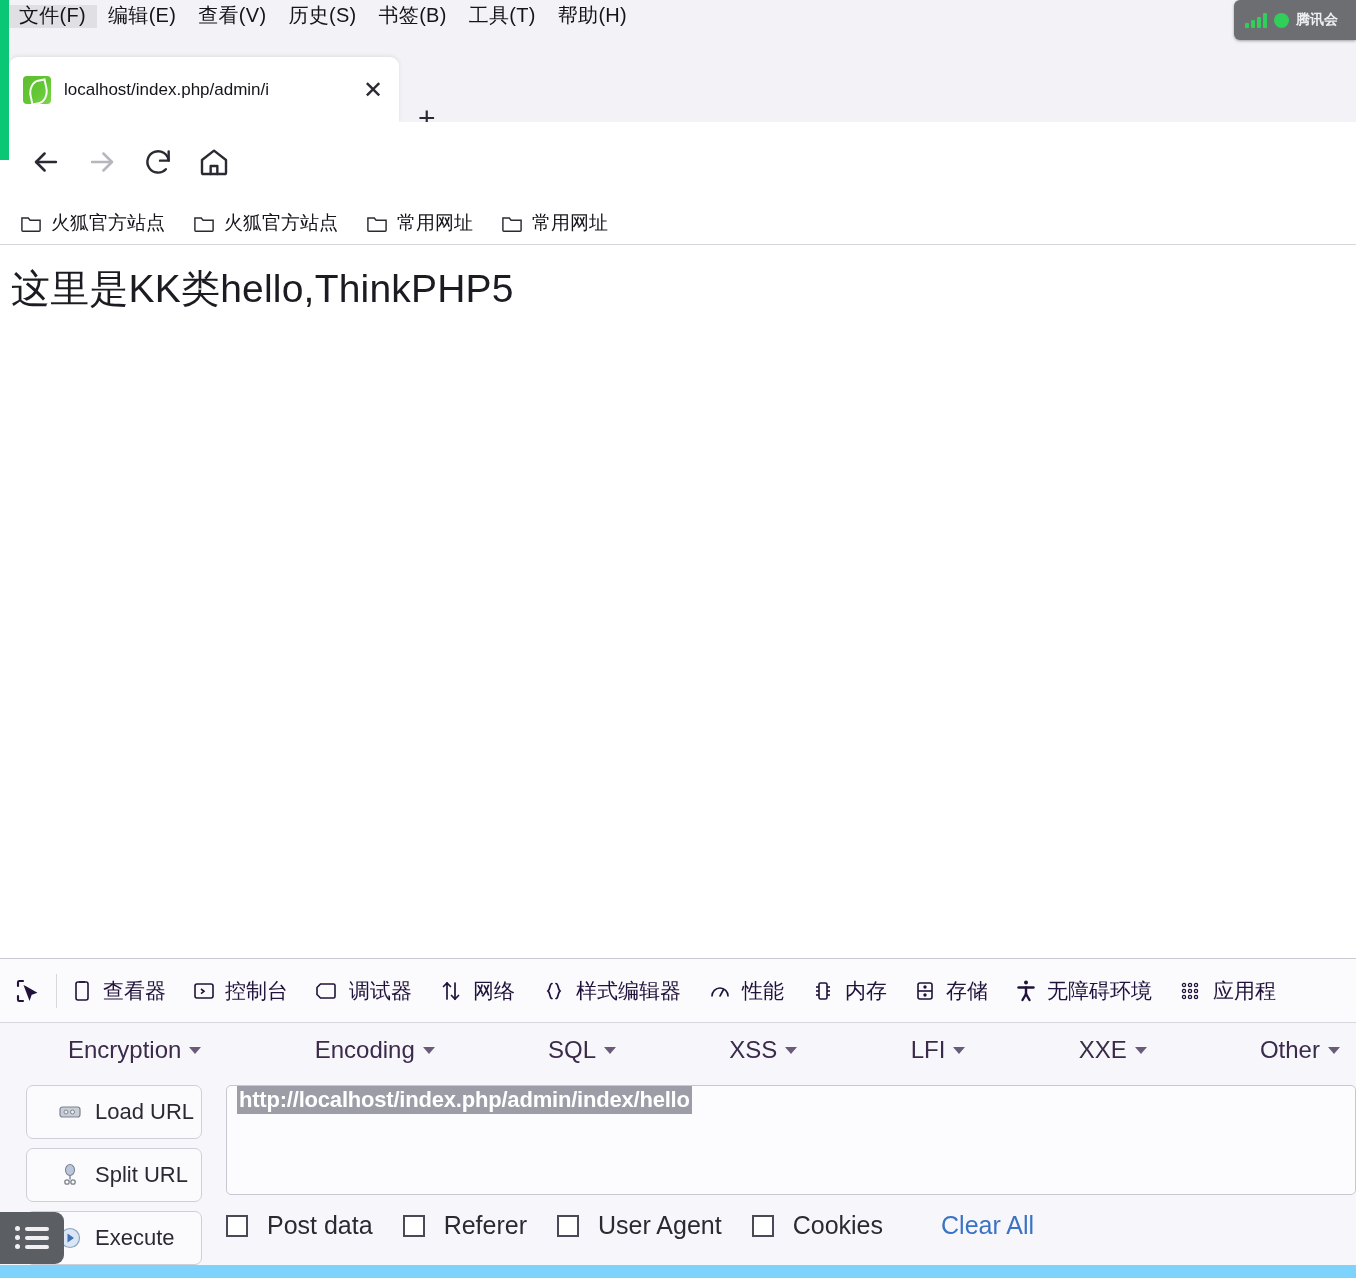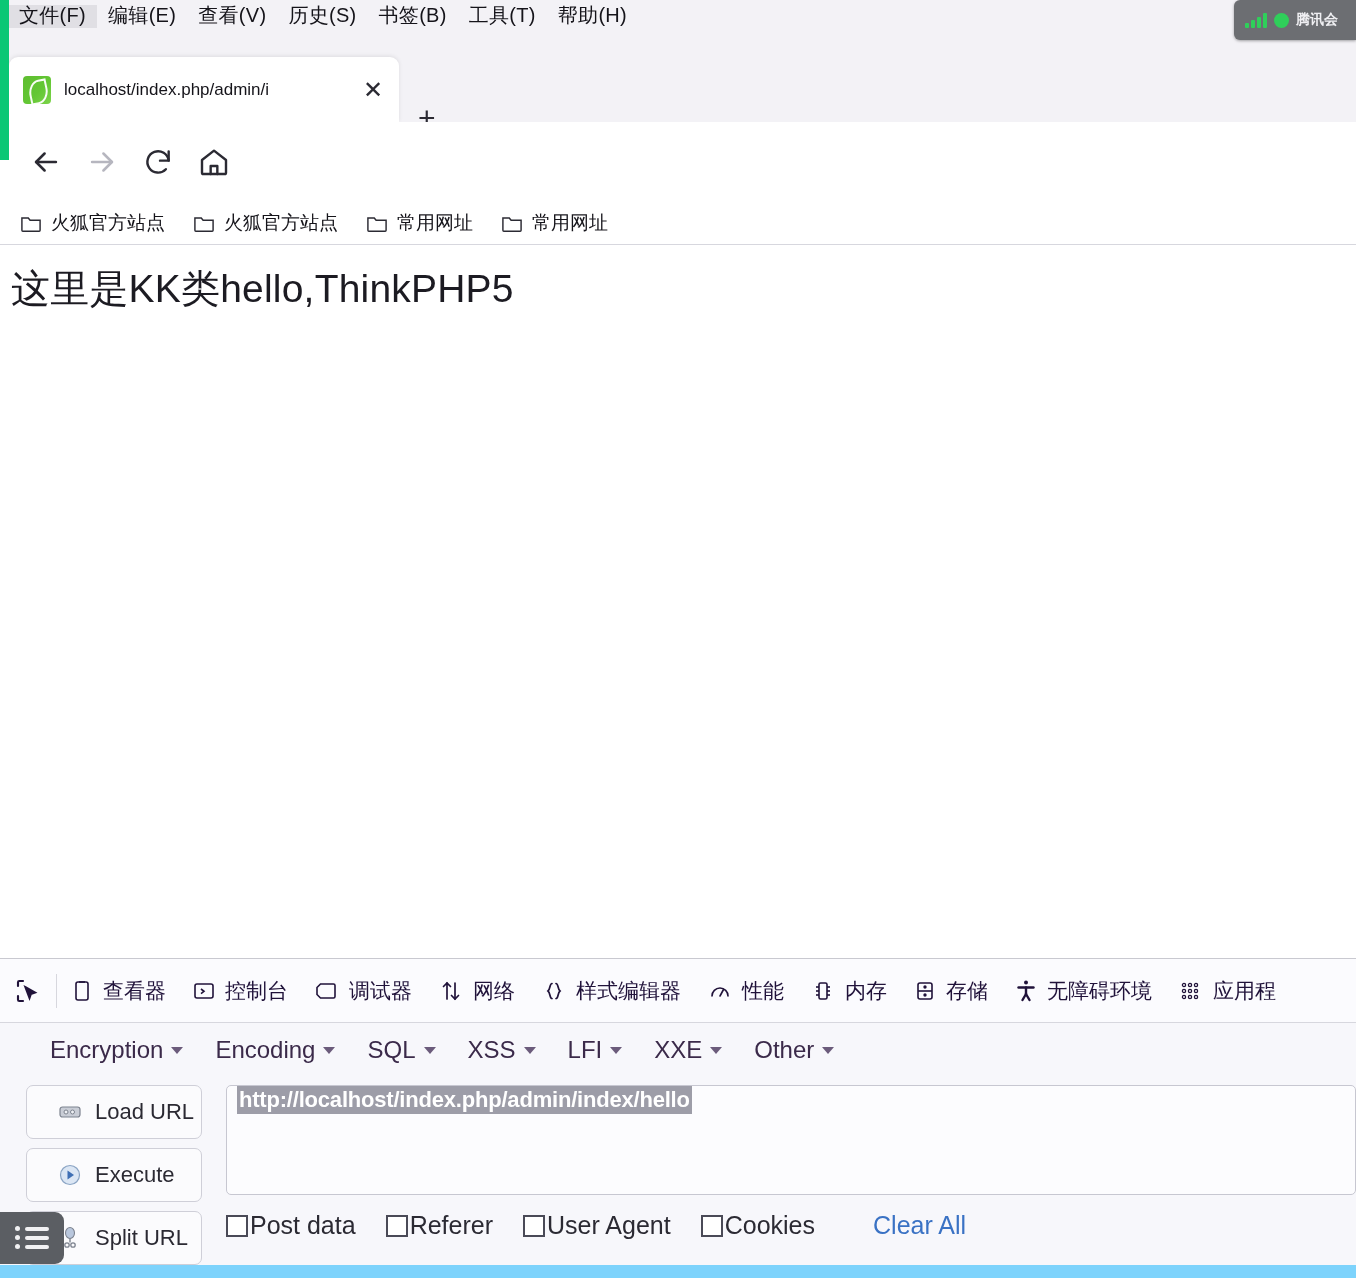--- a/index.html
+++ b/index.html
@@ -125,22 +125,23 @@
   .dt-picker { width:56px; height:64px; display:flex; align-items:center; justify-content:center; flex:none; }
   .dt-sep { width:1px; height:34px; background:#d7d7de; flex:none; }
   .dt-tab {
     display:flex; align-items:center; gap:9px; padding:0 13px; height:64px; flex:none;
   }
   .dt-tab-label { font-size:21px; color:#20123a; white-space:nowrap; font-weight:500; }
 
   
   .hackbar { position:relative; width:1356px; background:#f7f7fb; }
   .hb-menu {
-    display:flex; align-items:center; height:54px; padding-left:34px; gap:0;
+    display:flex; align-items:center; height:54px; padding-left:52px; gap:0;
     background:#f7f7fb;
+    justify-content:space-between;
   }
   .hb-menu-item {
     font-size:24px; color:#3b2a4a; padding:0 16px; display:flex; align-items:center; gap:8px;
     white-space:nowrap;
   }
   .caret { width:0; height:0; border-left:6px solid transparent; border-right:6px solid transparent;
            border-top:7px solid #6b5b7b; display:inline-block; }
 
   .hb-body { display:flex; padding:8px 0 0 26px; gap:24px; }
   .hb-buttons { display:flex; flex-direction:column; gap:9px; width:176px; flex:none; }
@@ -154,21 +155,21 @@
   .hb-right { flex:1; padding-right:0px; }
   .hb-textarea {
     height:110px; border:1px solid #c7c7d1; border-radius:5px; background:#fcfcfe;
     padding:0 10px;
   }
   .hb-url {
     display:inline-block; font-size:22px; font-weight:700; color:#ffffff;
     background:#9d9da8; padding:1px 2px; letter-spacing:-.2px; white-space:nowrap;
   }
   .hb-checks { display:flex; align-items:center; gap:30px; margin-top:16px; }
-  .hb-check { display:flex; align-items:center; gap:2px; }
+  .hb-check { display:flex; align-items:center; gap:19px; }
   .cbox { width:22px; height:22px; border:2px solid #4a4a57; background:#fff; flex:none; }
   .cbox-label { font-size:25px; color:#2b2a33; white-space:nowrap; }
   .clear-all { font-size:25px; color:#3a72c4; margin-left:28px; white-space:nowrap; }
 
   
   .taskbar-overlay {
     position:absolute; left:0; bottom:14px; width:64px; height:52px;
     background:#5b5e63; border-radius:0 9px 9px 0; z-index:70;
     display:flex; align-items:center; justify-content:center;
   }
@@ -447,36 +448,36 @@
                   <rect x="3" y="8" width="20" height="10" rx="2.5" fill="#c9cdd6" stroke="#7d838f" stroke-width="1.2"></rect>
                   <circle cx="9" cy="13" r="2" fill="#eef0f4" stroke="#7d838f" stroke-width="1"></circle>
                   <circle cx="15.5" cy="13" r="2" fill="#eef0f4" stroke="#7d838f" stroke-width="1"></circle>
                 </svg>
             </span>
             <span>Load URL</span>
           </div>
           <div class="hb-btn">
             <span class="hb-icon">
               <svg width="26" height="26" viewBox="0 0 26 26" fill="none">
-                  <circle cx="13" cy="13" r="9.5" fill="#dbe6f4" stroke="#8aa4c4" stroke-width="1.2"></circle>
-                  <path d="M10.5 8.5 17 13l-6.5 4.5z" fill="#3f6fb4"></path>
-                </svg>
-            </span>
-            <span>Execute</span>
-          </div>
-          <div class="hb-btn">
-            <span class="hb-icon">
-              <svg width="26" height="26" viewBox="0 0 26 26" fill="none">
                   <ellipse cx="13" cy="8" rx="4.5" ry="5.5" fill="#b9c7dd" stroke="#7d838f" stroke-width="1.1"></ellipse>
                   <path d="M13 13.5v4" stroke="#7d838f" stroke-width="1.4"></path>
                   <circle cx="10" cy="20" r="2.2" fill="none" stroke="#7d838f" stroke-width="1.3"></circle>
                   <circle cx="16" cy="20" r="2.2" fill="none" stroke="#7d838f" stroke-width="1.3"></circle>
                 </svg>
             </span>
             <span>Split URL</span>
+          </div>
+          <div class="hb-btn">
+            <span class="hb-icon">
+              <svg width="26" height="26" viewBox="0 0 26 26" fill="none">
+                  <circle cx="13" cy="13" r="9.5" fill="#dbe6f4" stroke="#8aa4c4" stroke-width="1.2"></circle>
+                  <path d="M10.5 8.5 17 13l-6.5 4.5z" fill="#3f6fb4"></path>
+                </svg>
+            </span>
+            <span>Execute</span>
           </div>
         </div>
 
         <div class="hb-right">
           <div class="hb-textarea">
             <span class="hb-url">http://localhost/index.php/admin/index/hello</span>
           </div>
           <div class="hb-checks">
             <div class="hb-check">
               <span class="cbox"></span>

